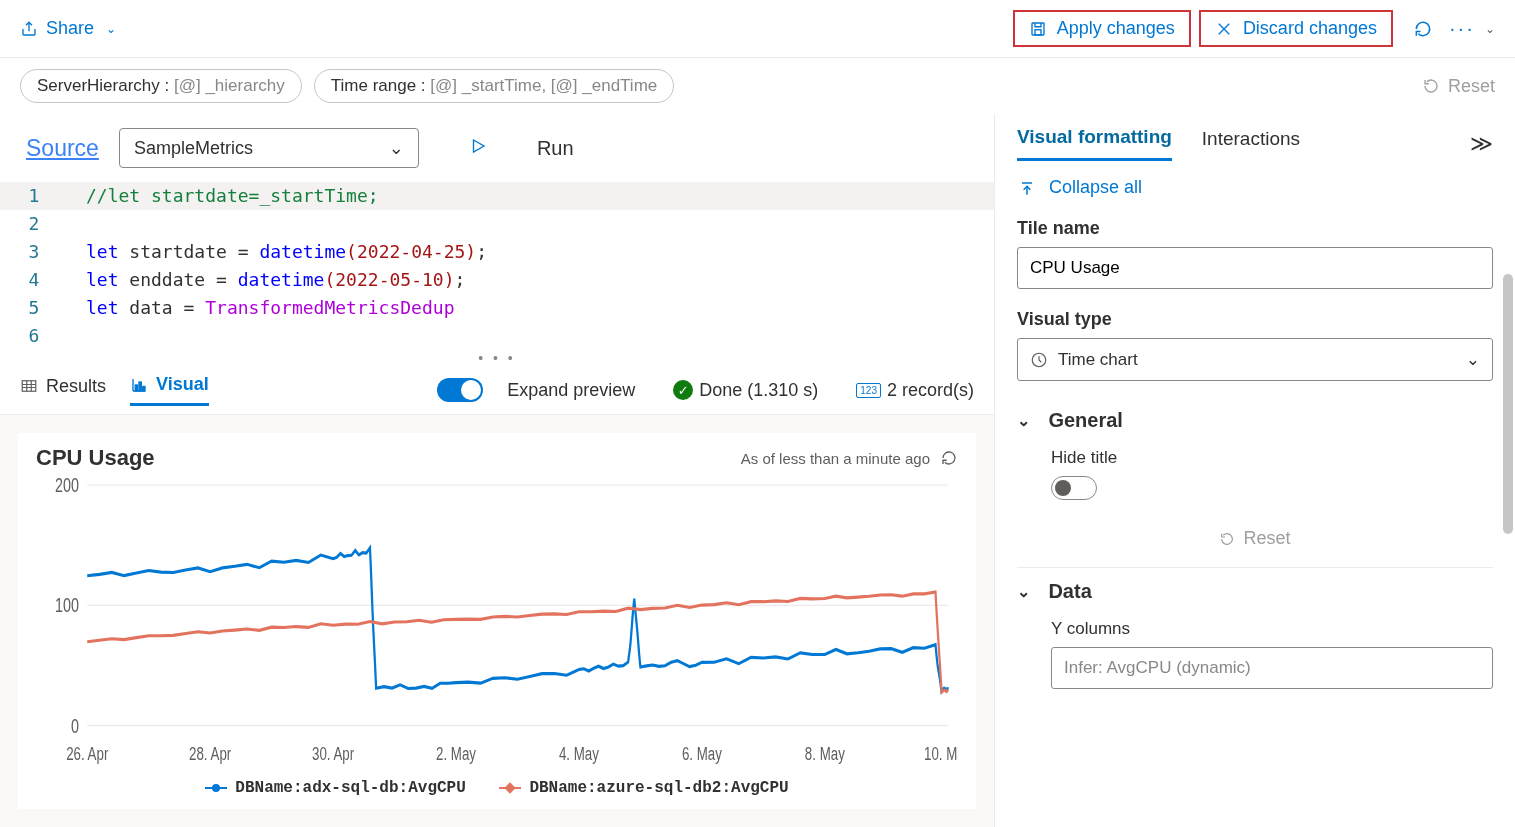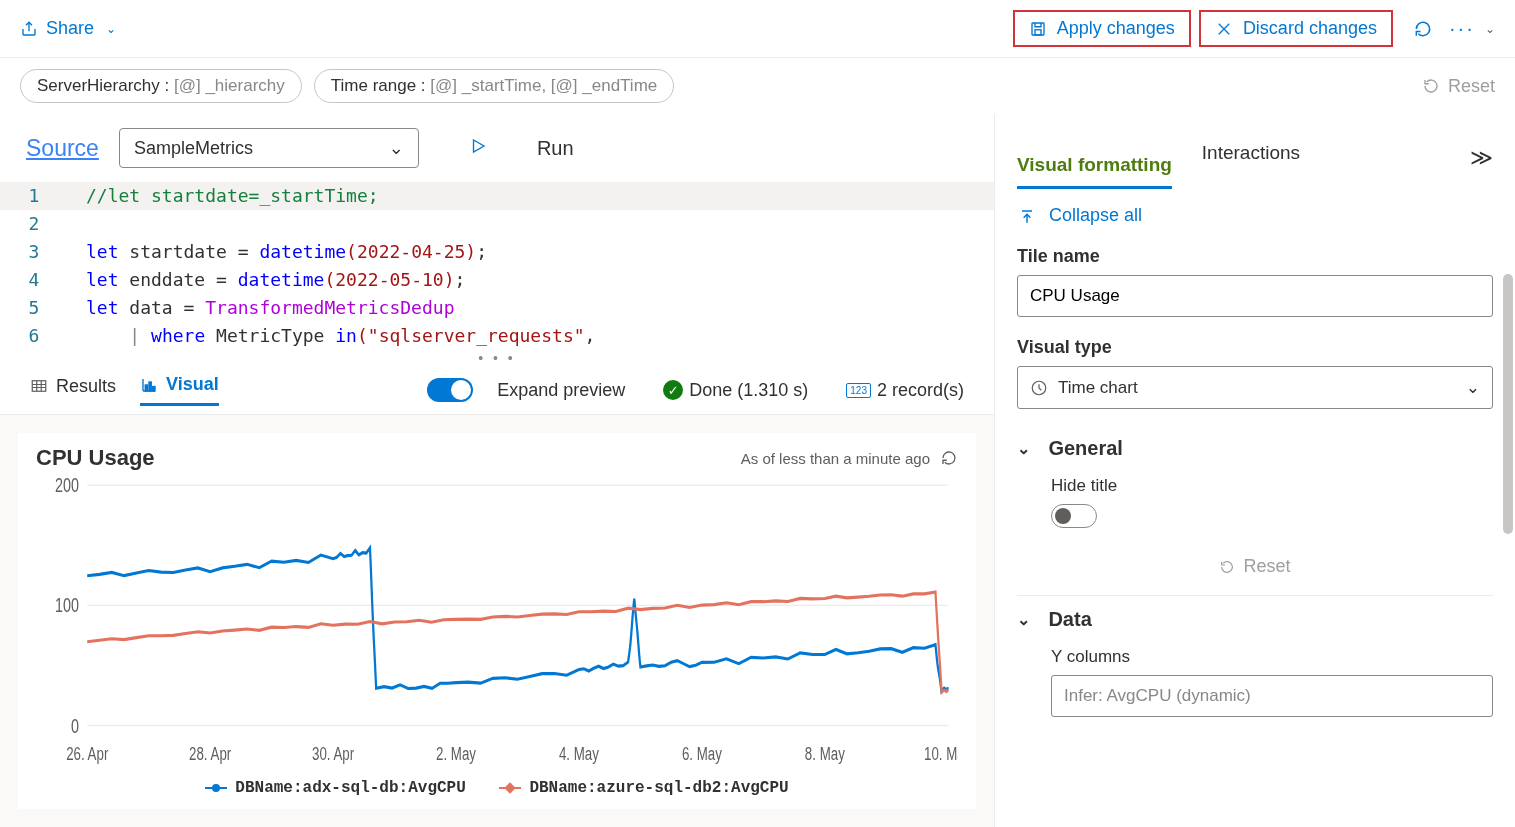--- a/index.html
+++ b/index.html
@@ -44,21 +44,21 @@
     .c-func { color: #0000ff; }
     .c-paren { color: #a31515; }
     .c-date { color: #a31515; }
     .c-type { color: #af00db; }
     .c-string { color: #a31515; }
     .c-pipe { color: #8a8886; }
     
     .drag-handle { text-align: center; color: #8a8886; font-size: 14px; cursor: ns-resize; letter-spacing: 3px; }
     
     
-    .tabs-bar { display: flex; align-items: center; padding: 8px 30px; gap: 24px; border-bottom: 1px solid #edebe9; font-size: 18px; }
+    .tabs-bar { display: flex; align-items: center; padding: 8px 20px; gap: 24px; border-bottom: 1px solid #edebe9; font-size: 18px; }
     .tab-item { display: flex; align-items: center; gap: 8px; cursor: pointer; padding-bottom: 8px; }
     .tab-item.active { color: #0078d4; border-bottom: 3px solid #0078d4; font-weight: 600; }
     .toggle { position: relative; width: 46px; height: 24px; background: #0078d4; border-radius: 12px; cursor: pointer; }
     .toggle-knob { position: absolute; right: 2px; top: 2px; width: 20px; height: 20px; background: #fff; border-radius: 50%; }
     .status-done { display: flex; align-items: center; gap: 6px; margin-left: 14px; }
     .status-check { width: 20px; height: 20px; background: #107c10; border-radius: 50%; display: flex; align-items: center; justify-content: center; color: #fff; font-size: 13px; }
     .record-badge { display: flex; align-items: center; gap: 6px; margin-left: 14px; }
     
     
     .chart-container { padding: 18px 18px; background: #faf9f8; flex: 1; }
@@ -72,21 +72,21 @@
     .legend-dot { width: 22px; height: 2px; position: relative; }
     .legend-dot::after { content: ''; position: absolute; left: 50%; top: 50%; transform: translate(-50%, -50%); width: 8px; height: 8px; border-radius: 50%; }
     .legend-blue .legend-dot { background: #0078d4; }
     .legend-blue .legend-dot::after { background: #0078d4; }
     .legend-red .legend-dot { background: #e3735e; }
     .legend-red .legend-dot::after { background: #e3735e; border-radius: 0; transform: translate(-50%, -50%) rotate(45deg); }
     
     
     .right-tabs { display: flex; align-items: center; padding: 12px 22px 0; gap: 30px; font-size: 19px; }
     .right-tab { padding-bottom: 10px; cursor: pointer; }
-    .right-tab.active { color: #4d7c0f; border-bottom: 3px solid #0078d4; font-weight: 600; margin-top: 28px; }
+    .right-tab.active { color: #0369a1; border-bottom: 3px solid #0078d4; font-weight: 600; }
     .expand-icon { margin-left: auto; cursor: pointer; font-size: 22px; }
     
     .collapse-all { display: flex; align-items: center; gap: 12px; padding: 16px 22px; color: #0078d4; cursor: pointer; font-size: 18px; }
     
     .form-section { padding: 4px 22px 16px; }
     .form-label { font-size: 18px; font-weight: 600; margin-bottom: 8px; display: block; }
     .form-sublabel { font-size: 17px; margin-bottom: 8px; display: block; }
     .form-input { width: 100%; border: 1px solid #8a8886; border-radius: 3px; padding: 10px 12px; font-size: 17px; }
     .form-select { width: 100%; border: 1px solid #8a8886; border-radius: 3px; padding: 10px 12px; font-size: 17px; display: flex; align-items: center; justify-content: space-between; cursor: pointer; }
     .form-select-left { display: flex; align-items: center; gap: 10px; }
@@ -189,21 +189,20 @@
       <div class="code-line">
           <span class="line-num">4</span>
           <span class="line-content"><span class="c-keyword">let</span><span> enddate = </span><span class="c-func">datetime</span><span class="c-paren">(</span><span class="c-date">2022-05-10</span><span class="c-paren">)</span>;</span>
         </div>
       <div class="code-line">
           <span class="line-num">5</span>
           <span class="line-content"><span class="c-keyword">let</span><span> data = </span><span class="c-type">TransformedMetricsDedup</span></span>
         </div>
       <div class="code-line">
           <span class="line-num">6</span>
-          <span class="line-content">    <span class="c-pipe">| </span><span class="c-keyword">where</span><span> MetricType </span><span class="c-keyword">in</span><span class="c-paren">(</span><span class="c-string">"sqlserver_requests"</span>,</span>
         </div>
     </div>
     <div class="drag-handle">• • •</div>
 
     <div class="tabs-bar">
       <div class="tab-item">
         <svg width="18" height="18" viewBox="0 0 24 24" fill="none" stroke="#605e5c" stroke-width="1.6">
             <rect x="3" y="5" width="18" height="14"></rect>
             <path d="M3 10h18M3 14h18M9 5v14M15 5v14"></path>
           </svg>

